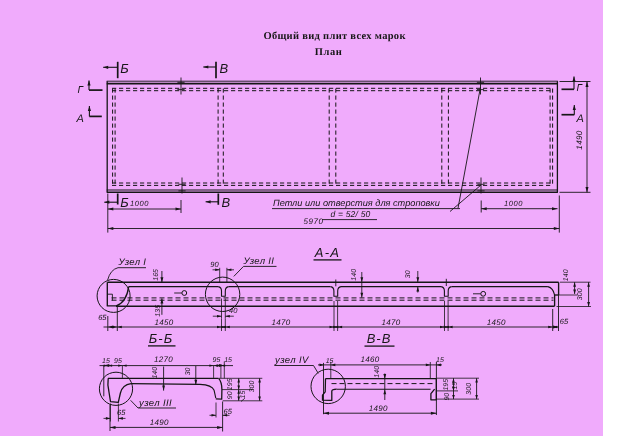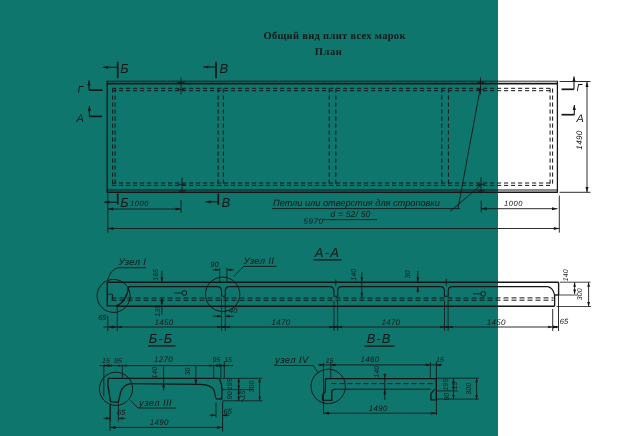--- a/index.html
+++ b/index.html
@@ -1,16 +1,16 @@
 <!DOCTYPE html>
 <html><head>
 <meta charset="utf-8">
 <style>
 html,body{margin:0;padding:0;background:#ffffff;}
-#page{width:498px;height:436px;position:relative;background:#0f766e;}
+#page{width:603px;height:436px;position:relative;background:#f0abfc;}
 text{-webkit-font-smoothing:antialiased;text-rendering:geometricPrecision;}
 </style>
 </head>
 <body>
 <div id="page">
 <svg width="621" height="436" viewBox="0 0 621 436">
 <text x="334.6" y="38.8" text-anchor="middle" style="font-family:'Liberation Serif',sans-serif;font-size:10.5px;font-weight:bold;letter-spacing:0.3px;" fill="#161616">Общий вид плит всех марок</text>
 <text x="328.5" y="55" text-anchor="middle" style="font-family:'Liberation Serif',sans-serif;font-size:10.5px;font-weight:bold;letter-spacing:0.55px;" fill="#161616">План</text>
 <line x1="106.7" y1="81.2" x2="557.9" y2="81.2" stroke="#161616" stroke-width="0.9" stroke-linecap="butt"></line>
 <line x1="106.7" y1="83.6" x2="557.9" y2="83.6" stroke="#161616" stroke-width="1.7" stroke-linecap="butt"></line>

